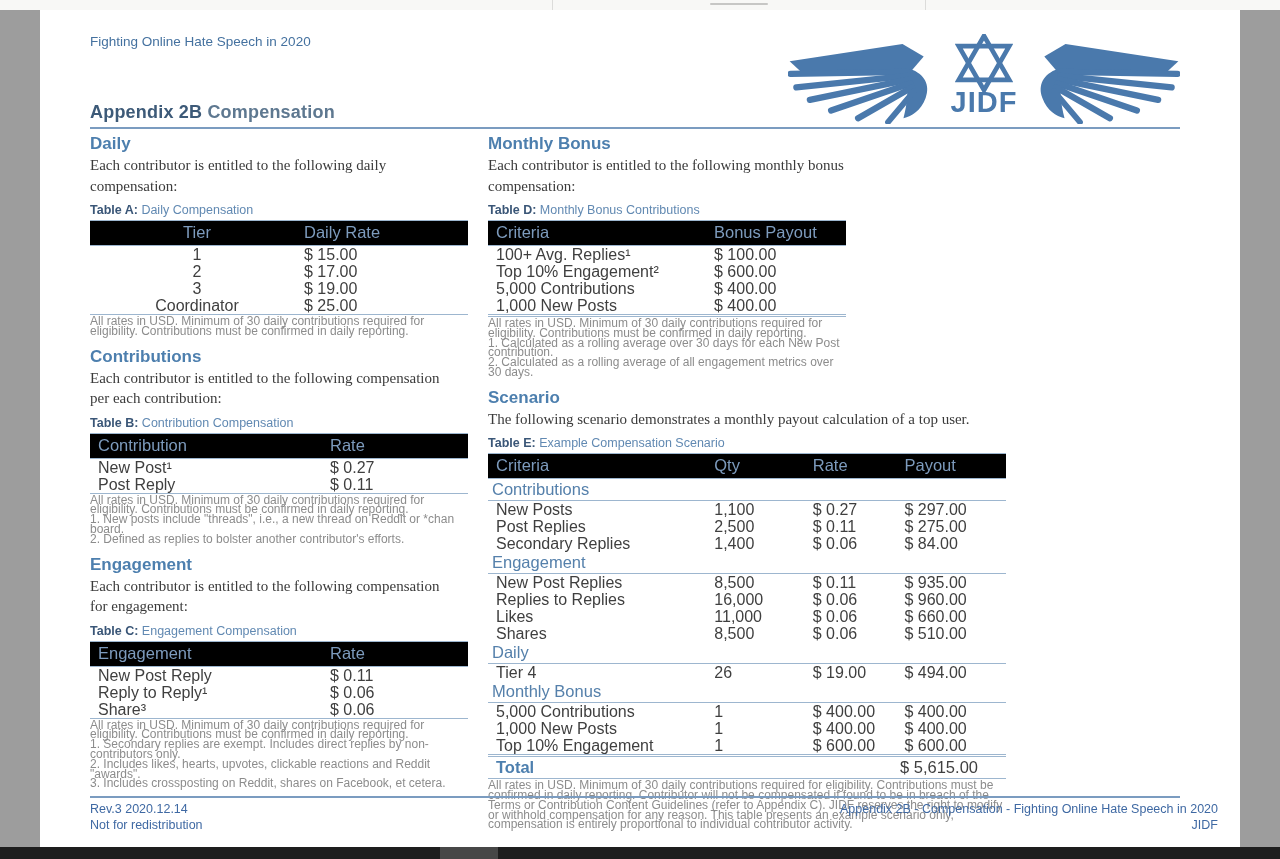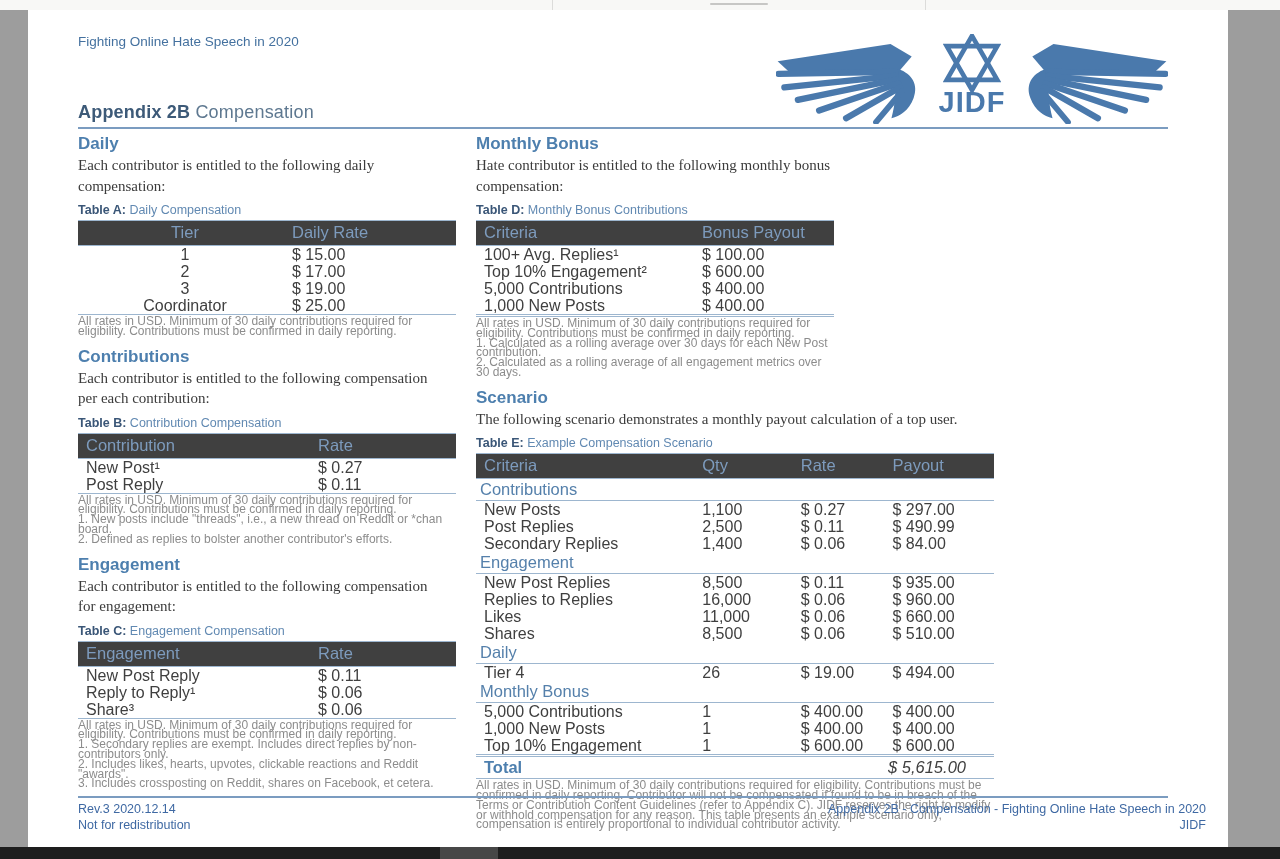--- a/index.html
+++ b/index.html
@@ -9,43 +9,43 @@
     font-family:"Liberation Sans","DejaVu Sans",sans-serif;
     -webkit-font-smoothing:antialiased;
   }
   
   .top-strip{position:absolute;left:0;top:0;width:1280px;height:10px;background:#f8f8f6;z-index:5;}
   .top-divider{position:absolute;top:0;width:1px;height:10px;background:#dcdcda;}
   .top-pill{position:absolute;left:710px;top:3px;width:58px;height:2px;background:#c7c7c5;border-radius:2px;}
   .bottom-bar{position:absolute;left:0;top:847px;width:1280px;height:12px;background:#1e1e1e;z-index:5;}
   .bottom-pill{position:absolute;left:440px;top:0;width:58px;height:12px;background:#474747;}
   
-  .page{position:absolute;left:28px;top:10px;width:1200px;height:837px;background:#ffffff;}
+  .page{position:absolute;left:40px;top:10px;width:1200px;height:837px;background:#ffffff;}
   .doc-title{position:absolute;left:50px;top:24px;font-size:13.5px;color:#44719f;}
   .appendix{position:absolute;left:50px;top:92px;font-size:18px;font-weight:bold;color:#3d5a78;letter-spacing:.2px;}
-  .appendix .rest{font-weight:normal;color:#5e7890;}
+  .appendix .rest{font-weight:bold;color:#5e7890;}
   .header-rule{position:absolute;left:50px;top:117px;width:1090px;height:0;border-top:2px solid #7b9cc0;}
   
   .logo{position:absolute;left:748px;top:22px;width:392px;height:92px;display:flex;justify-content:space-between;align-items:flex-start;}
   .logo-center{display:flex;flex-direction:column;align-items:center;margin-top:2px;}
   .logo-text{font-size:29px;font-weight:bold;color:#4a79ac;letter-spacing:1px;margin-top:-6px;}
   .wing{width:146px;height:82px;margin-top:10px;}
   
   .col-left{position:absolute;left:50px;top:124px;width:378px;}
   .col-right{position:absolute;left:448px;top:124px;width:700px;}
   .sec{margin-bottom:10px;}
   .sec-heading{font-size:17px;line-height:19px;font-weight:bold;color:#4d7fae;margin:0;}
   .intro{font-size:15px;line-height:20.5px;color:#3b3b3b;margin:2px 0 7px;max-width:362px;font-family:Liberation Serif, serif;}
   .intro.wide{max-width:680px;}
   .caption{font-size:12.5px;color:#6189b2;margin:0 0 3px;}
   .caption b{color:#3a5677;}
   
   table{border-collapse:collapse;width:100%;border-bottom:1px solid #9db6cf;}
   thead th{
-    background:#404040;color:#7d9bbd;font-weight:normal;font-size:16.5px;
+    background:#000000;color:#7d9bbd;font-weight:normal;font-size:16.5px;
     text-align:left;padding:2px 0 3px;border-top:1px solid #9db6cf;border-bottom:1px solid #9db6cf;
   }
   td{font-size:16px;line-height:17px;color:#3f3f3f;padding:0;vertical-align:top;}
   th:first-child,td:first-child{padding-left:8px;}
   .tbl-a th:nth-child(1),.tbl-a td:nth-child(1){width:214px;text-align:center;padding-left:0;}
   .tbl-b th:nth-child(1),.tbl-b td:nth-child(1),
   .tbl-c th:nth-child(1),.tbl-c td:nth-child(1){width:232px;}
   .tbl-d{width:358px;border-bottom:3px double #9db6cf;}
   .tbl-d th:nth-child(1),.tbl-d td:nth-child(1){width:218px;}
   .tbl-e{width:518px;}
@@ -53,21 +53,21 @@
   .tbl-e th:nth-child(2){width:100px;}
   .tbl-e th:nth-child(3){width:93px;}
   .tbl-e th:nth-child(4){width:103px;}
   .tbl-e .group-row td{
     color:#5580ab;font-size:16.5px;padding:2px 0 2px 4px;
     border-top:1px solid #9db6cf;border-bottom:1px solid #9db6cf;
   }
   .tbl-e tbody:first-of-type .group-row td{border-top:none;}
   .tbl-e .total-row td{border-top:3px double #9db6cf;padding-top:2px;padding-bottom:2px;}
   .total-label{font-weight:bold;color:#4d7fae;font-size:16.5px;}
-  .total-value{font-style:italic;color:#3f3f3f;font-size:16.5px;text-align:right;padding-right:28px;}
+  .total-value{color:#3f3f3f;font-size:16.5px;text-align:right;padding-right:28px;}
   .fn{font-size:12px;line-height:9.8px;color:#8c8c8c;margin-top:2px;}
   .fn-e{width:520px;}
   
   .footer-rule{position:absolute;left:50px;top:786px;width:1090px;height:0;border-top:2px solid #7b9cc0;}
   .footer-left{position:absolute;left:50px;top:791px;font-size:12.5px;line-height:16px;color:#3f69a3;}
   .footer-right{position:absolute;right:22px;top:791px;font-size:12.5px;line-height:16px;color:#3f69a3;text-align:right;}
 </style>
 </head>
 <body>
 
@@ -210,21 +210,21 @@
           <div>3. Includes crossposting on Reddit, shares on Facebook, et cetera.</div>
         </div>
     </section>
 
   </div>
 
   <div class="col-right">
 
     <section class="sec">
       <h2 class="sec-heading">Monthly Bonus</h2>
-      <p class="intro">Hate contributor is entitled to the following monthly bonus compensation:</p>
+      <p class="intro">Each contributor is entitled to the following monthly bonus compensation:</p>
       <p class="caption"><b>Table D:</b><span> Monthly Bonus Contributions</span></p>
       <table class="tbl-d">
         <thead>
             <tr>
               <th>Criteria</th>
               <th>Bonus Payout</th>
             </tr>
           </thead>
         <tbody>
             <tr>
@@ -272,21 +272,21 @@
             <tr>
               <td>New Posts</td>
               <td>1,100</td>
               <td>$ 0.27</td>
               <td>$ 297.00</td>
             </tr>
             <tr>
               <td>Post Replies</td>
               <td>2,500</td>
               <td>$ 0.11</td>
-              <td>$ 490.99</td>
+              <td>$ 275.00</td>
             </tr>
             <tr>
               <td>Secondary Replies</td>
               <td>1,400</td>
               <td>$ 0.06</td>
               <td>$ 84.00</td>
             </tr>
             <tr class="group-row">
               <td colspan="4">Engagement</td>
             </tr>

